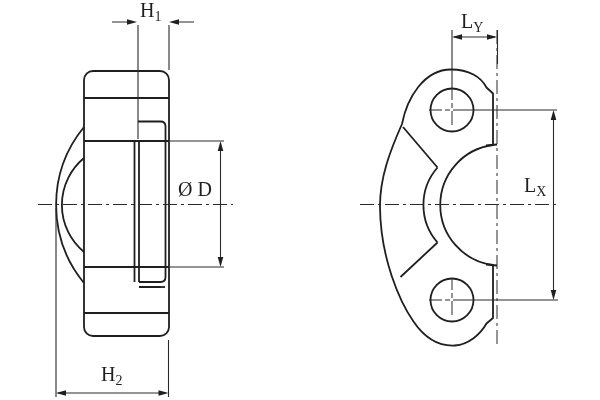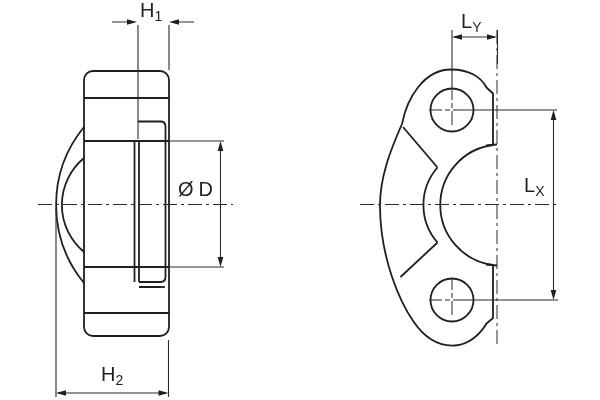--- a/index.html
+++ b/index.html
@@ -1,17 +1,17 @@
 <!DOCTYPE html>
 <html><head>
 <meta charset="utf-8">
 <style>
   html,body{margin:0;padding:0;background:#ffffff;}
   .canvas{position:relative;width:600px;height:400px;background:#ffffff;overflow:hidden;
-          font-family:Liberation Sans, sans-serif;}
+          font-family:Liberation Serif, serif;}
   svg{position:absolute;left:0;top:0;}
   .part  {fill:none;stroke:#1f1f1f;stroke-width:1.8;stroke-linecap:butt;stroke-linejoin:round;}
   .thin  {fill:none;stroke:#2a2a2a;stroke-width:1.1;}
   .center{fill:none;stroke:#2a2a2a;stroke-width:1;stroke-dasharray:14 4 3 4;}
   .cmark {fill:none;stroke:#2a2a2a;stroke-width:1;}
   .arrow {fill:#1f1f1f;stroke:none;}
   .dimtext{fill:#1f1f1f;font-size:20px;}
   .dimsub {font-size:14px;}
 </style>
 </head>

